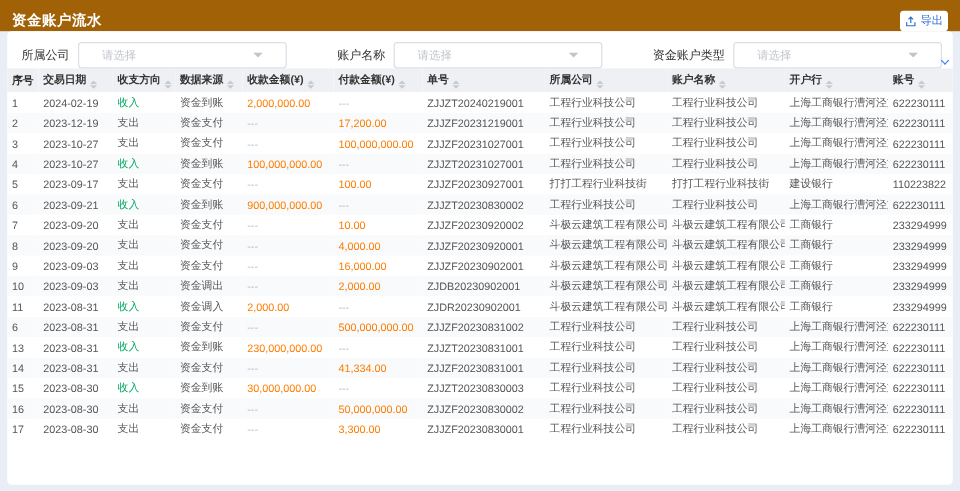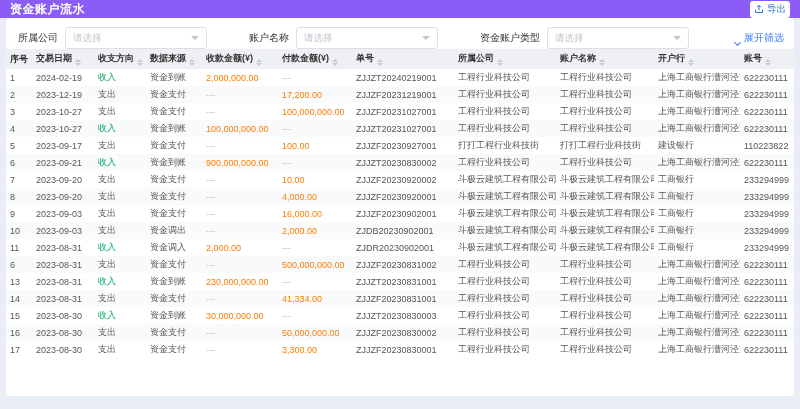--- a/index.html
+++ b/index.html
@@ -1,37 +1,37 @@
 <!DOCTYPE html>
 <html><head>
 <meta charset="utf-8">
 <style>
   * { margin:0; padding:0; box-sizing:border-box; }
   html,body { width:800px; height:409px; overflow:hidden;
     font-family:"Liberation Sans","DejaVu Sans",sans-serif;
     background:#e9edf5; }
 
   
-  .topbar { height:18px; background:#8b5cf6; display:flex; align-items:center;
+  .topbar { height:26px; background:#a16207; display:flex; align-items:flex-end;
     justify-content:space-between; padding:0 10px; }
   .topbar .title { color:#fff; font-size:12px; font-weight:bold; letter-spacing:.5px; }
   .export-btn { display:flex; align-items:center; gap:3px; background:#fff; color:#2f6bd8;
     border:none; border-radius:3px; height:17px; padding:0 4px; font-size:9.5px; cursor:pointer; }
   .export-btn svg { display:block; }
 
   
   .card { margin:0 6px 0; background:#fff; border-radius:4px; height:378px; overflow:hidden; }
 
   
   .filters-row { display:flex; align-items:center; padding:9px 10px 0 12px; }
   .filter-item { display:flex; align-items:center; margin-right:42px; }
   .filter-item label { font-size:10px; color:#333; margin-right:7px; white-space:nowrap; }
-  .select { width:142px; height:22px; border:1px solid #dcdfe6; border-radius:3px;
+  .select { width:174px; height:22px; border:1px solid #dcdfe6; border-radius:3px;
     background:#fff; display:flex; align-items:center; justify-content:space-between;
-    padding:0 7px; cursor:pointer; }
+    padding:0 19px; cursor:pointer; }
   .select .ph { font-size:9.5px; color:#c0c4cc; }
   .caret-down { width:0; height:0; border-left:4px solid transparent;
     border-right:4px solid transparent; border-top:4.5px solid #c0c4cc; }
   .expand { margin-left:auto; display:flex; align-items:flex-end; gap:4px; color:#3e7bf7;
     font-size:10px; cursor:pointer; white-space:nowrap; }
   .chev { width:5px; height:5px; border-right:1.3px solid #3e7bf7;
     border-bottom:1.3px solid #3e7bf7; transform:rotate(45deg); margin-top:-2px; }
 
   
   .actions-row { display:flex; gap:10px; padding:10px 12px 8px; }

